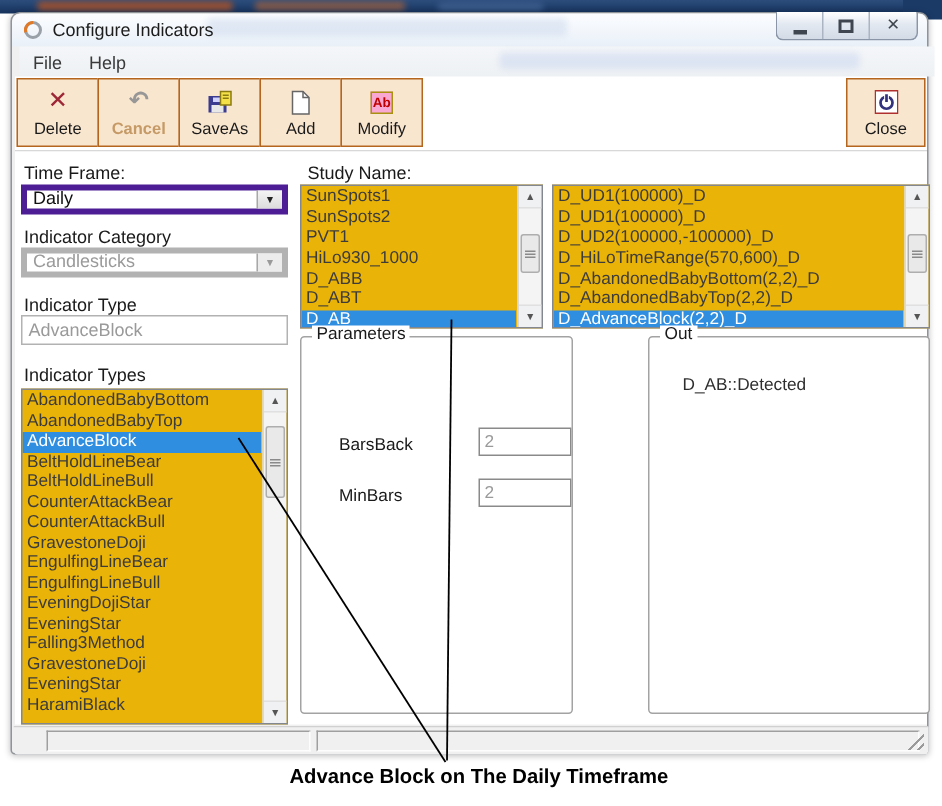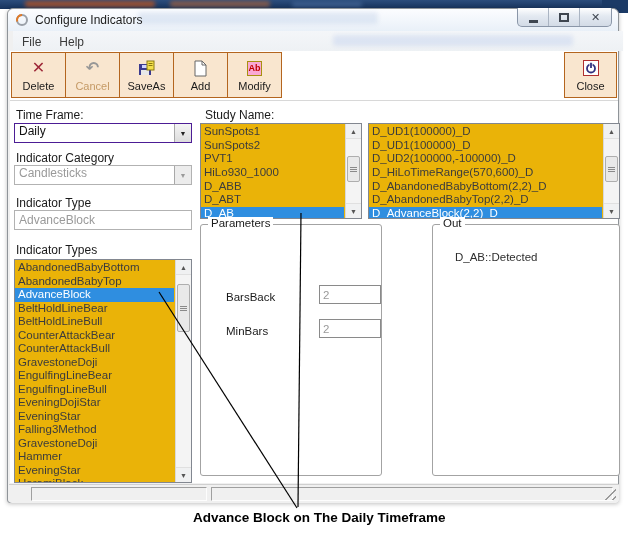--- a/index.html
+++ b/index.html
@@ -39,34 +39,34 @@
   .menu-item { font-size:12px; color:#3a3a3a; padding:2px 9px; }
 
   .toolbar { position:absolute; left:2px; top:42px; width:608px; height:50px;
     background:#ffffff; border-bottom:1px solid #d8d8d8; }
   .tb-row { position:absolute; left:1px; top:1px; display:flex; }
   .tb-btn { width:55px; height:46px; background:#f9e6cf; border:1px solid #b4651e;
     margin-right:-1px; display:flex; flex-direction:column; align-items:center;
     justify-content:center; gap:2px; }
   .tb-btn .ico { height:20px; display:flex; align-items:center; justify-content:center; }
   .tb-label { font-size:11px; color:#1a1a1a; }
-  .tb-label.disabled { color:#c59a66; }
+  .tb-label.disabled { color:#c59a66;font-weight:bold; }
   .close-btn { position:absolute; right:2px; top:1px; width:53px; }
   .x-glyph { font-size:16px; font-weight:bold; color:#9e2737; line-height:1; }
   .undo-glyph { font-size:16px; font-weight:bold; color:#979797; line-height:1; }
   .modify-chip { width:15px; height:15px; background:#f9a8d4; border:1px solid #a89010;
     color:#c00000; font-size:9px; font-weight:bold; display:flex; align-items:center;
     justify-content:center; }
 
   .client { position:absolute; left:2px; top:92px; width:608px; height:382px; background:#ffffff; }
 
   .lbl { position:absolute; font-size:12px; color:#1a1a1a; white-space:nowrap; }
 
-  .combo { position:absolute; height:20px; background:#ffffff; border:1px solid #4c1d95;
-    display:flex; align-items:flex-start; }
+  .combo { position:absolute; height:20px; background:#ffffff; border:4px solid #4c1d95;
+    display:flex; align-items:flex-end; }
   .combo .val { flex:1; font-size:12px; color:#111; padding:0 4px; overflow:hidden; white-space:nowrap; }
   .combo .drop { width:17px; height:100%; border-left:1px solid #a8a8a8;
     background:linear-gradient(#f4f4f4,#dcdcdc); display:flex; align-items:center; justify-content:center;
     font-size:7px; color:#222; }
   .combo.disabled { border-color:#b2b2b2; }
   .combo.disabled .val { color:#9a9a9a; }
   .combo.disabled .drop { color:#9a9a9a; background:#ececec; }
   .field { position:absolute; height:20px; background:#fff; border:1px solid #b2b2b2;
     font-size:12px; color:#9a9a9a; display:flex; align-items:center; padding:0 4px; }
 
@@ -234,21 +234,20 @@
         <div class="list-row">BeltHoldLineBull</div>
         <div class="list-row">CounterAttackBear</div>
         <div class="list-row">CounterAttackBull</div>
         <div class="list-row">GravestoneDoji</div>
         <div class="list-row">EngulfingLineBear</div>
         <div class="list-row">EngulfingLineBull</div>
         <div class="list-row">EveningDojiStar</div>
         <div class="list-row">EveningStar</div>
         <div class="list-row">Falling3Method</div>
         <div class="list-row">GravestoneDoji</div>
-        <div class="list-row">Hammer</div>
         <div class="list-row">EveningStar</div>
         <div class="list-row">HaramiBlack</div>
       </div>
     <div class="vscroll">
       <div class="sb-btn up">▲</div>
       <div class="sb-thumb" style="top:24px;height:48px;">
           <i></i>
           <i></i>
           <i></i>
         </div>

